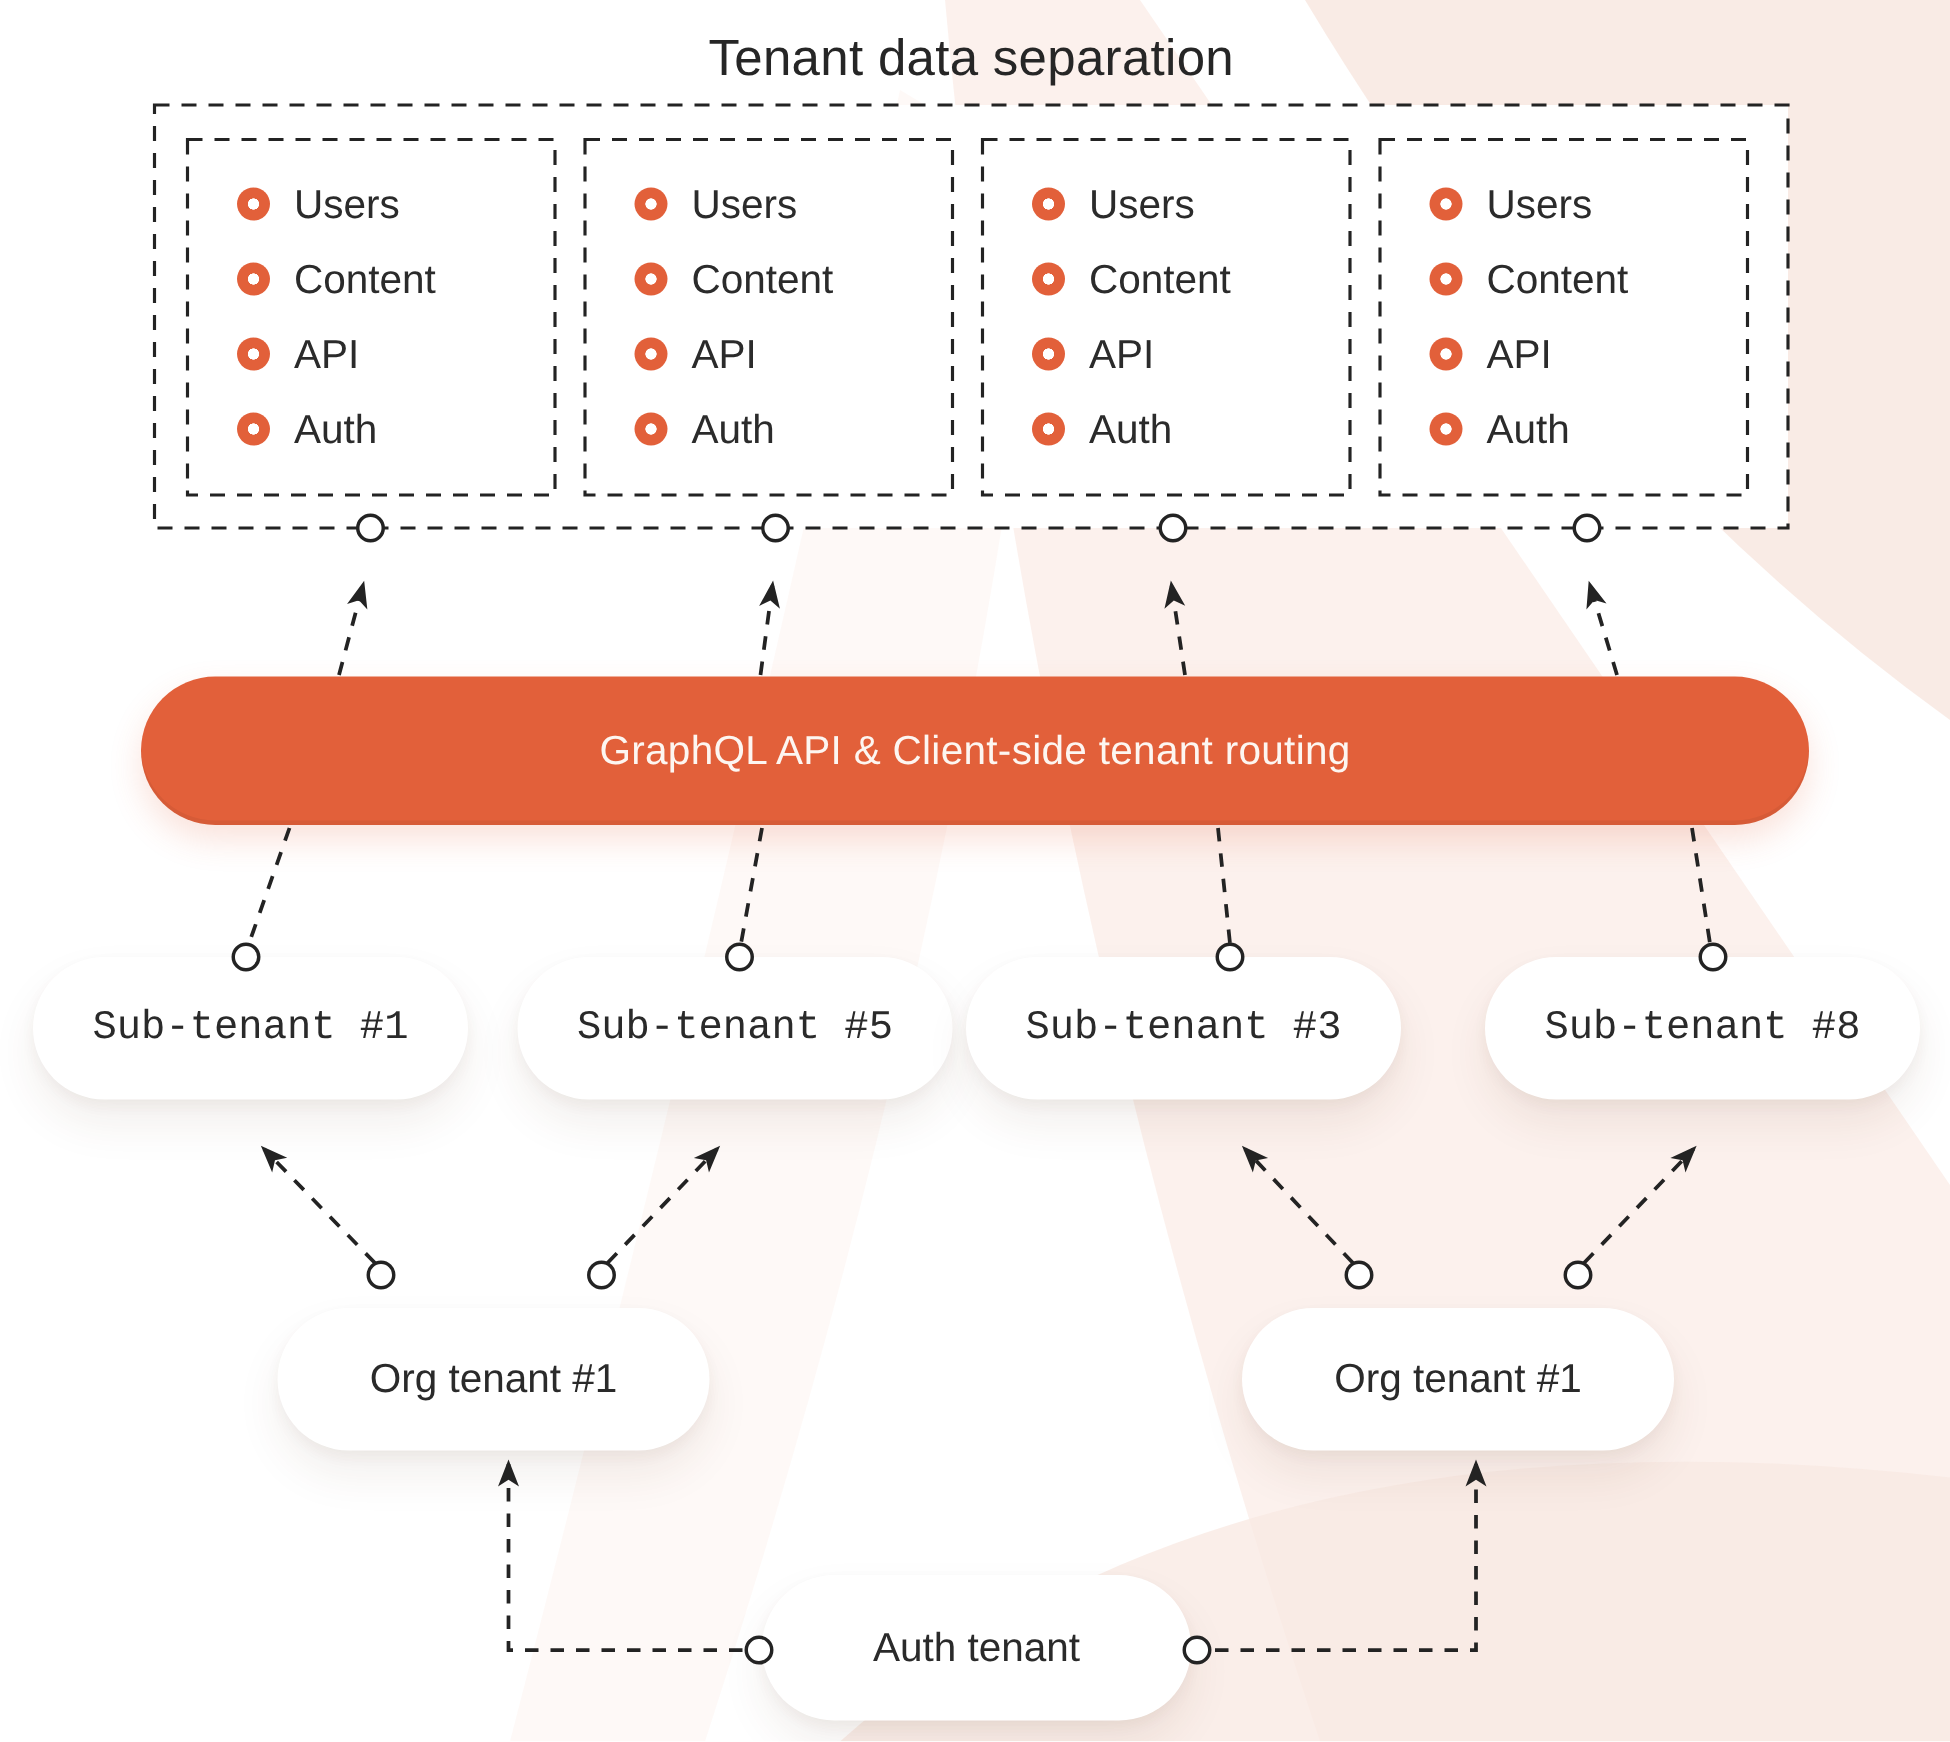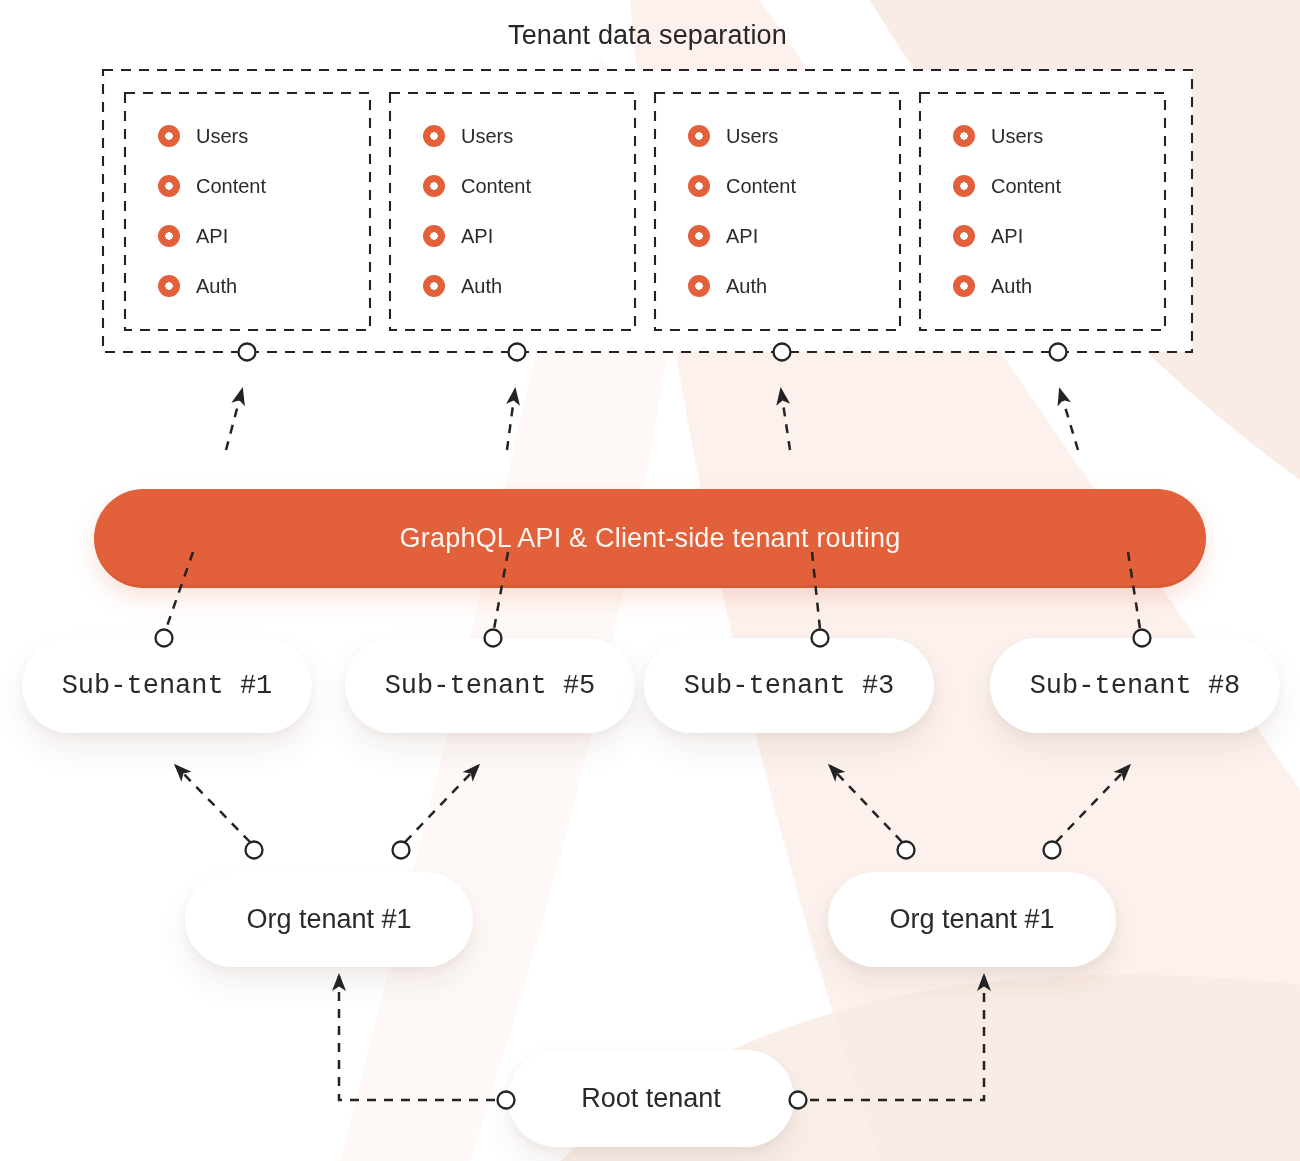--- a/index.html
+++ b/index.html
@@ -14,48 +14,47 @@
     color:var(--text);
   }
   svg{display:block;}
   .layer{position:absolute; left:0; top:0; width:1300px; height:1161px;}
   #bg-layer{z-index:0;}
   #connector-layer{z-index:6; pointer-events:none;}
 
   
   .diagram-title{
     position:absolute; left:103px; top:20px; width:1089px; z-index:2;
-    text-align:center; font-size:27px; font-weight:400; color:#262626;
+    text-align:center; font-size:34px; font-weight:400; color:#262626;
     letter-spacing:.2px;
   }
 
   
   .outer-box{
     position:absolute; left:103px; top:70px; width:1089px; height:282px;
     background:#fff; z-index:1;
   }
   .tenant-box{
     position:absolute; top:93px; width:245px; height:237px; z-index:2;
     box-sizing:border-box; padding:30px 0 0 33px;
     display:flex; flex-direction:column; gap:24px;
   }
   .tenant-item{display:flex; align-items:center; gap:16px; height:26px;}
   .bullet{
     width:22px; height:22px; border-radius:50%; flex:0 0 22px;
     background:radial-gradient(circle at 50% 50%, #fff 0 3.6px, var(--accent) 3.9px 100%);
   }
-  .item-label{font-size:20px; line-height:26px; color:var(--text);}
+  .item-label{font-size:27px; line-height:26px; color:var(--text);}
 
   
   .routing-bar{
     position:absolute; left:94px; top:451px; width:1112px; height:99px; z-index:2;
     background:var(--accent); border-radius:49.5px;
     display:flex; align-items:center; justify-content:center;
     box-shadow:inset 0 -3px 0 rgba(0,0,0,.05), 0 10px 22px rgba(226,96,58,.18);
-    margin-top:38px;
   }
   .routing-bar-label{font-size:27px; color:var(--bar-text); letter-spacing:.2px;}
 
   
   .pill{
     position:absolute; z-index:2; background:#fff; border-radius:48px;
     display:flex; align-items:center; justify-content:center;
     box-shadow:0 16px 30px rgba(95,50,30,.08), 0 4px 9px rgba(95,50,30,.05);
     font-size:27px; color:#2a2a2a;
   }
@@ -180,21 +179,21 @@
     </div>
 
   <div class="pill org-pill" style="left:185px">
       <span>Org tenant #1</span>
     </div>
   <div class="pill org-pill" style="left:828px">
       <span>Org tenant #1</span>
     </div>
 
   <div class="pill root-pill">
-      <span>Root tenant</span>
+      <span>Auth tenant</span>
     </div>
 
   <svg id="connector-layer" class="layer" viewBox="0 0 1300 1161" aria-hidden="true">
     <defs>
       <marker id="arrowhead" markerUnits="userSpaceOnUse" markerWidth="22" markerHeight="18" refX="16" refY="8" orient="auto">
         <path d="M1,1 L19,8 L1,15 L5.5,8 Z"></path>
       </marker>
     </defs>
 
     <rect class="boxline" x="103" y="70" width="1089" height="282"></rect>

